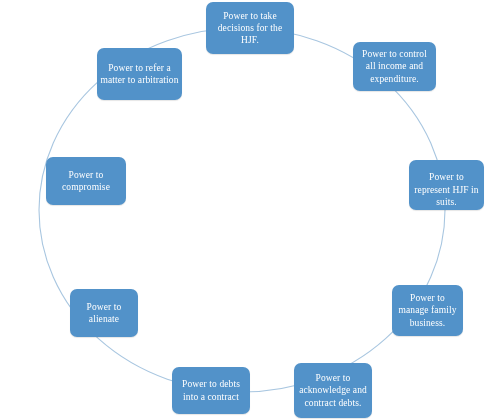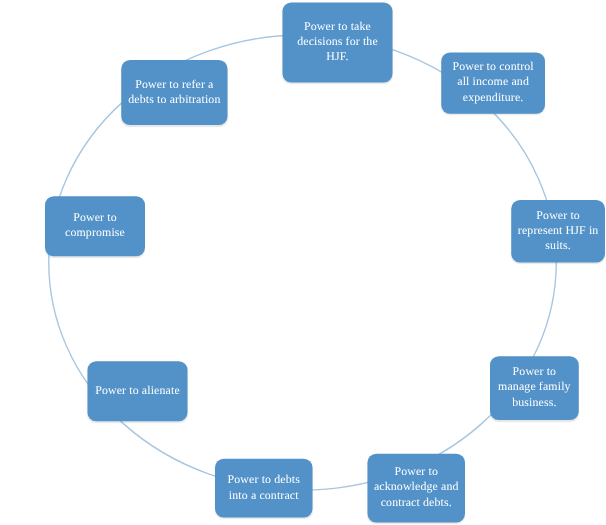--- a/index.html
+++ b/index.html
@@ -48,41 +48,41 @@
 </style>
 </head>
 <body>
 
 <div id="canvas" style="background: rgb(255, 255, 255);">
 
   <svg id="ring-svg" viewBox="0 0 485 420" xmlns="http://www.w3.org/2000/svg">
     <ellipse cx="242" cy="210" rx="203" ry="182" fill="none" stroke="#a8c6e0" stroke-width="1.1"></ellipse>
   </svg>
 
-  <div class="node" id="n0" style="left: 226px; top: 2px; width: 88px; height: 64px; background: rgb(82, 146, 201); color: rgb(255, 255, 255);">
+  <div class="node" id="n0" style="left: 206px; top: 2px; width: 88px; height: 52px; background: rgb(82, 146, 201); color: rgb(255, 255, 255);">
     <span>Power to take decisions for the HJF.</span>
   </div>
   <div class="node" id="n1" style="left: 353px; top: 42px; width: 83px; height: 49px; background: rgb(82, 146, 201); color: rgb(255, 255, 255);">
     <span>Power to control all income and expenditure.</span>
   </div>
-  <div class="node" id="n2" style="left: 409px; top: 160px; width: 75px; height: 50px; background: rgb(82, 146, 201); color: rgb(255, 255, 255);">
+  <div class="node" id="n2" style="left: 409px; top: 160px; width: 75px; height: 50px; background: rgb(82, 146, 201); color: rgb(255, 255, 255); align-items: flex-end;">
     <span>Power to represent HJF in suits.</span>
   </div>
   <div class="node" id="n3" style="left: 392px; top: 285px; width: 71px; height: 51px; background: rgb(82, 146, 201); color: rgb(255, 255, 255);">
     <span>Power to manage family business.</span>
   </div>
   <div class="node" id="n4" style="left: 294px; top: 363px; width: 78px; height: 55px; background: rgb(82, 146, 201); color: rgb(255, 255, 255);">
     <span>Power to acknowledge and contract debts.</span>
   </div>
   <div class="node" id="n5" style="left: 172px; top: 367px; width: 78px; height: 47px; background: rgb(82, 146, 201); color: rgb(255, 255, 255);">
     <span>Power to debts into a contract</span>
   </div>
-  <div class="node" id="n6" style="left: 70px; top: 289px; width: 80px; height: 48px; background: rgb(82, 146, 201); color: rgb(255, 255, 255);">
+  <div class="node" id="n6" style="left: 70px; top: 289px; width: 68px; height: 48px; background: rgb(82, 146, 201); color: rgb(255, 255, 255);">
     <span>Power to alienate</span>
   </div>
-  <div class="node" id="n7" style="left: 36px; top: 157px; width: 80px; height: 48px; background: rgb(82, 146, 201); color: rgb(255, 255, 255);">
+  <div class="node" id="n7" style="left: 46px; top: 157px; width: 80px; height: 48px; background: rgb(82, 146, 201); color: rgb(255, 255, 255);">
     <span>Power to compromise</span>
   </div>
   <div class="node" id="n8" style="left: 97px; top: 48px; width: 85px; height: 52px; background: rgb(82, 146, 201); color: rgb(255, 255, 255);">
-    <span>Power to refer a debts to arbitration</span>
+    <span>Power to refer a matter to arbitration</span>
   </div>
 
 </div>
 
 </body></html>

